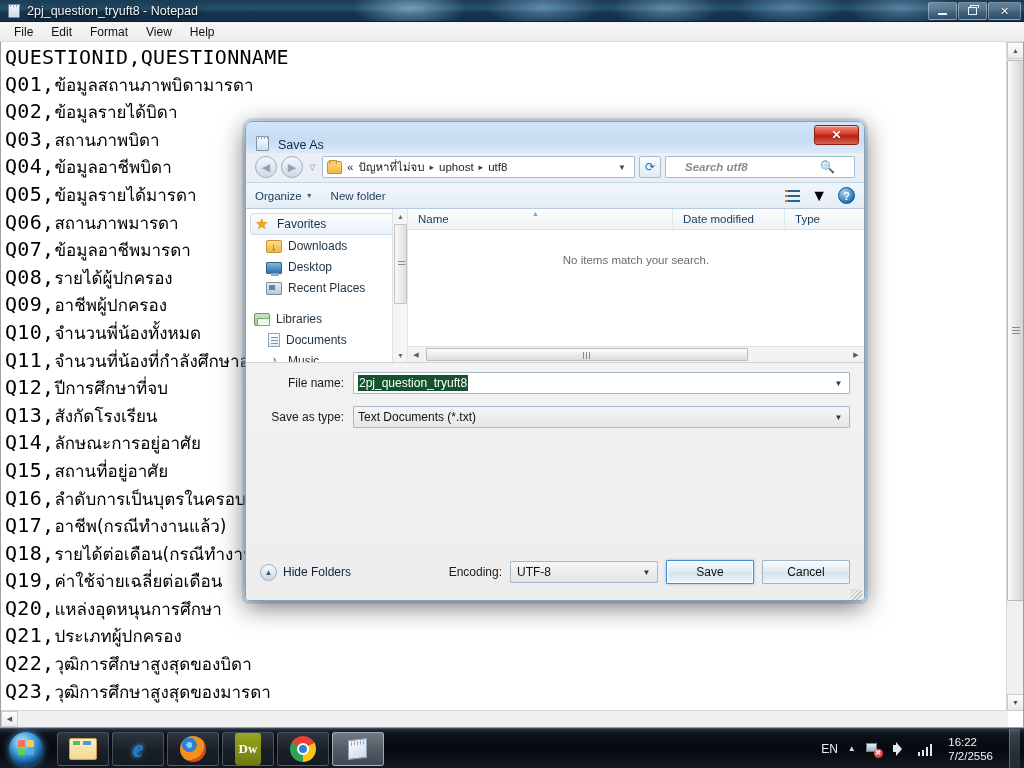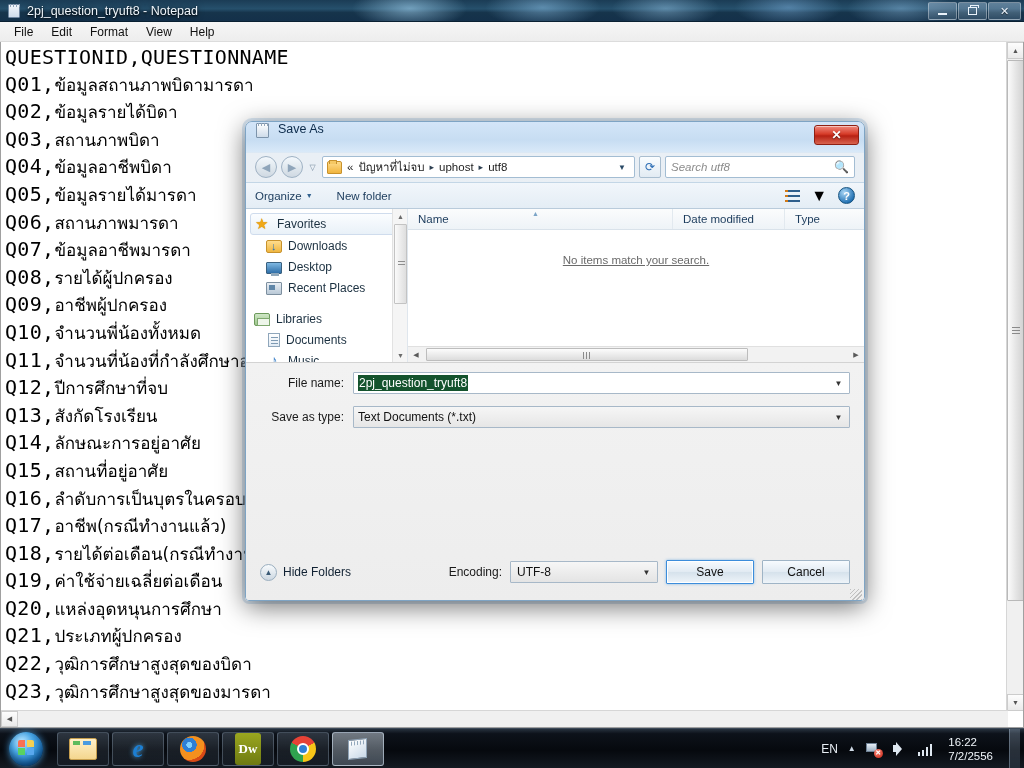--- a/index.html
+++ b/index.html
@@ -88,21 +88,21 @@
   #saveas {
     position:absolute; left:245px; top:121px; width:620px; height:480px;
     border-radius:7px 7px 4px 4px;
     background:linear-gradient(180deg,#d6e7f7 0%,#cfe2f4 30px,#e9eff5 31px,#f0f0f0 100%);
     border:1px solid #7ea4c4;
     box-shadow:0 6px 26px rgba(0,0,0,.55), 0 0 0 3px rgba(175,205,230,.45);
     overflow:hidden;
   }
   .sa-title { position:absolute; left:0; top:0; width:100%; height:30px;
     background:linear-gradient(180deg,#d3e5f8,#c7ddf2 60%,#d9e9f8);
-    display:flex; align-items:flex-start; gap:7px; padding-left:9px; border-radius:6px 6px 0 0; }
+    display:flex; align-items:flex-end; gap:7px; padding-left:9px; border-radius:6px 6px 0 0; }
   .sa-ticon { width:16px; height:17px; position:relative; }
   .sa-ticon .pad { position:absolute; left:1px; top:1px; width:13px; height:15px;
     background:linear-gradient(180deg,#fdfefe,#cfdcea); border:1px solid #7d94ab; border-radius:1px; }
   .sa-ticon .pad:after { content:""; position:absolute; left:1px; top:-1px; width:11px; height:3px;
     background:repeating-linear-gradient(90deg,#93a7bb 0 1px, transparent 1px 3px); }
   .sa-title-text { font-size:12.5px; color:#0b2a4a; }
   .sa-close { position:absolute; right:5px; top:3px; width:45px; height:20px;
     background:linear-gradient(180deg,#f08a7e 0%,#d63b28 45%,#b72113 55%,#d8644f 100%);
     border:1px solid #8e2013; border-radius:3px; color:#fff; font-size:12px; font-weight:bold;
     display:flex; align-items:center; justify-content:center; text-shadow:0 1px 1px rgba(0,0,0,.5);
@@ -117,27 +117,27 @@
     display:flex; align-items:center; gap:5px; padding:0 3px 0 4px; min-width:0; }
   .crumb .folder { width:15px; height:13px; background:linear-gradient(180deg,#ffdb8a,#f0b53f); border:1px solid #c8922c; border-radius:2px 2px 1px 1px; position:relative; flex:0 0 auto; }
   .crumb .folder:before { content:""; position:absolute; left:1px; top:-2px; width:6px; height:3px; background:#f5c864; border:1px solid #c8922c; border-bottom:none; border-radius:1px 1px 0 0; }
   .crumb .seg { font-size:11.5px; color:#1c1c1c; white-space:nowrap; }
   .crumb .seg.thai { font-family:"DejaVu Sans", sans-serif; font-size:11.5px; }
   .crumb .chev { color:#2c3e50; font-size:9px; }
   .crumb .dd { margin-left:auto; color:#2a4a66; font-size:8px; padding:0 5px; }
   .refresh { width:22px; height:22px; background:linear-gradient(180deg,#fafdff,#e2ebf3); border:1px solid #a9bed0; border-radius:2px;
     display:flex; align-items:center; justify-content:center; color:#2f6fb5; font-size:12px; flex:0 0 auto; }
   .searchbox { width:190px; height:22px; background:#fff; border:1px solid #a3bdd3; border-radius:2px;
-    display:flex; align-items:center; padding:0 5px; flex:0 0 auto; }
+    display:flex; align-items:center; padding:0 19px; flex:0 0 auto;font-weight:bold; }
   .searchbox .ph { flex:1; font-size:11.5px; color:#8b8b8b; font-style:italic; }
   .searchbox .mag { color:#2f6fb5; font-size:12px; }
 
   .sa-toolbar { position:absolute; left:0; top:60px; width:100%; height:27px;
     background:linear-gradient(180deg,#f1f6fb,#e4edf5); border-top:1px solid #c3d6e6; border-bottom:1px solid #b9cbdb;
-    display:flex; align-items:center; padding:12px 9px; gap:24px; }
+    display:flex; align-items:center; padding:12px 9px; gap:18px; }
   .tb-item { font-size:11.5px; color:#1b3b5c; display:flex; align-items:center; gap:4px; }
   .tb-item .car { font-size:7px; color:#33628f; }
   .tb-right { margin-left:auto; display:flex; align-items:center; gap:11px; }
   .viewicon { width:15px; height:12px; display:flex; flex-direction:column; justify-content:space-between; }
   .viewicon i { display:block; height:2px; background:#2f5f8c; width:15px; position:relative; }
   .viewicon i:before { content:""; position:absolute; left:0; top:0; width:3px; height:2px; background:#d27a17; }
   .helpbtn { width:17px; height:17px; border-radius:50%;
     background:radial-gradient(circle at 35% 30%, #a9d6f5, #1f6fb2 75%); border:1px solid #15527f;
     color:#fff; font-size:11px; font-weight:bold; display:flex; align-items:center; justify-content:center; }
 
@@ -171,21 +171,21 @@
     background:repeating-linear-gradient(180deg,#8e8e8e 0 1px, transparent 1px 3px); }
 
   .sa-list { flex:1; background:#fff; position:relative; }
   .colhdr { height:21px; background:linear-gradient(180deg,#fbfcfd,#eef3f7); border-bottom:1px solid #d9e2ea;
     display:flex; align-items:center; font-size:11.5px; color:#1b3b5c; }
   .colhdr .c { padding-left:10px; border-right:1px solid #e2e9ef; height:100%; display:flex; align-items:center; position:relative; }
   .colhdr .c.name { width:265px; }
   .colhdr .c.date { width:112px; }
   .colhdr .c.type { width:60px; border-right:none; }
   .colhdr .sortmark { position:absolute; left:124px; top:1px; color:#7ba4c7; font-size:7px; }
-  .emptymsg { text-align:center; font-size:11.5px; color:#6a6a6a; margin-top:24px;text-decoration:underline; }
+  .emptymsg { text-align:center; font-size:11.5px; color:#6a6a6a; margin-top:24px; }
   .list-hsb { position:absolute; left:0; bottom:0; width:100%; height:16px; background:#f2f2f2; border-top:1px solid #e0e0e0; display:flex; align-items:center; }
   .list-hsb .ar { width:16px; height:15px; display:flex; align-items:center; justify-content:center; font-size:7px; color:#5a5a5a; }
   .list-hsb .th { height:13px; margin:0 2px; flex:0 0 auto; width:322px;
     background:linear-gradient(180deg,#fcfcfc,#dcdcdc); border:1px solid #bdbdbd; border-radius:1px; position:relative; }
   .list-hsb .th:after { content:""; position:absolute; left:50%; top:3px; margin-left:-4px; width:8px; height:7px;
     background:repeating-linear-gradient(90deg,#8b8b8b 0 1px, transparent 1px 3px); }
   .list-hsb .spacer { flex:1; }
 
   .sa-form { position:absolute; left:0; top:240px; width:100%; height:240px;
     background:linear-gradient(180deg,#f2f2f2,#ededed); border-top:1px solid #d3d3d3; }

